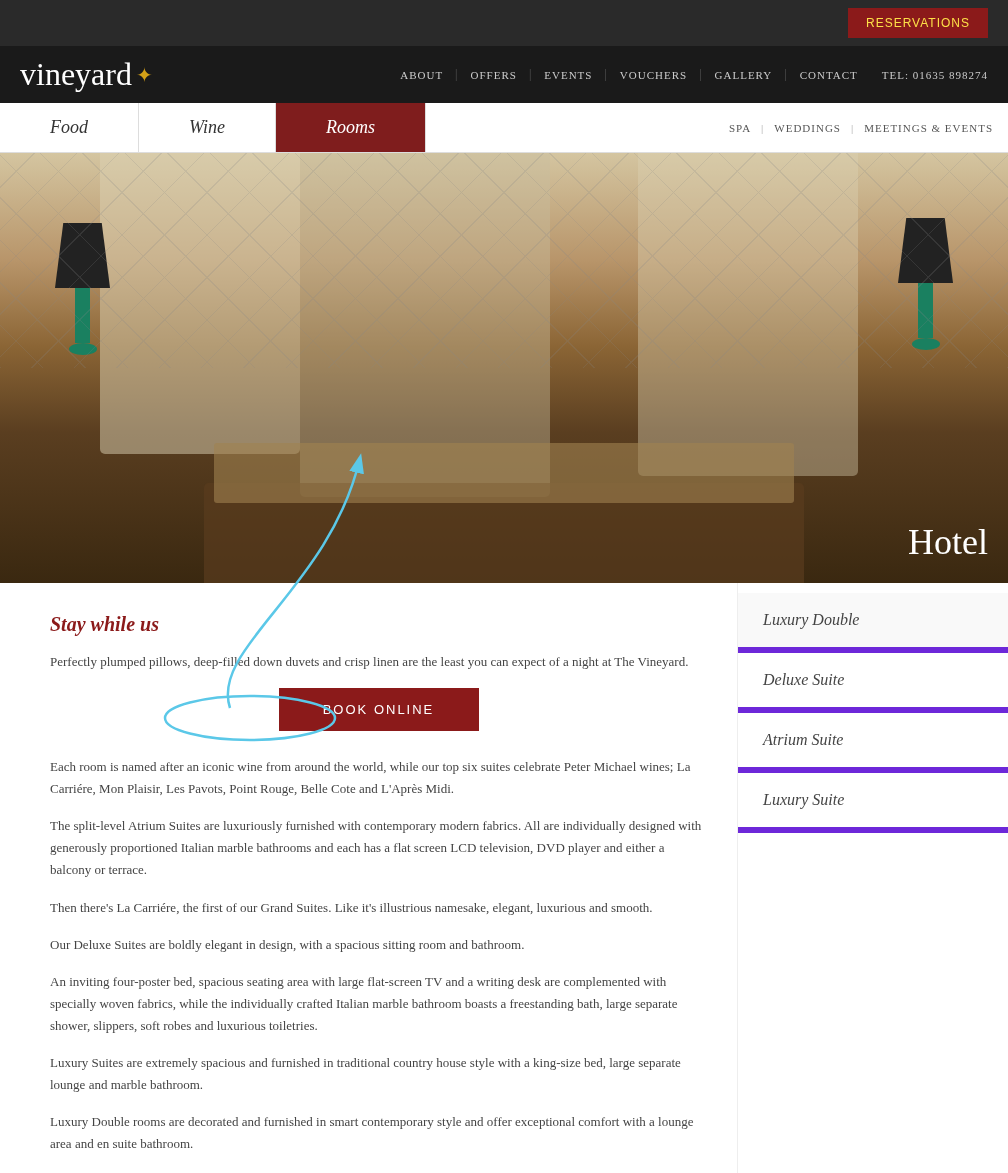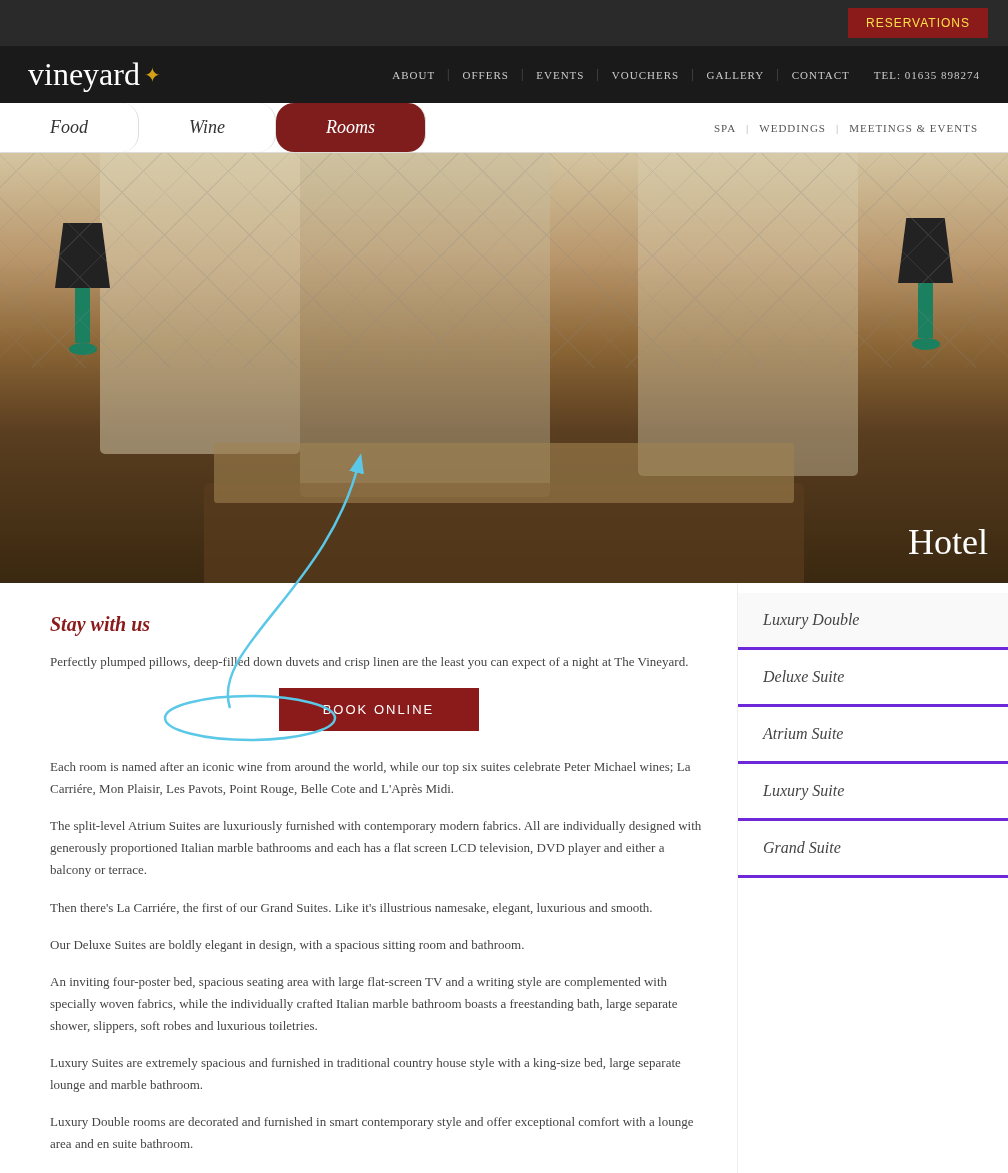--- a/index.html
+++ b/index.html
@@ -23,21 +23,21 @@
       cursor: pointer;
       text-transform: uppercase;
     }
 
     
     .header {
       background: #1a1a1a;
       display: flex;
       align-items: center;
       justify-content: space-between;
-      padding: 10px 28px;
+      padding: 10px 20px;
     }
     .logo {
       color: #fff;
       font-family: 'Brush Script MT', cursive;
       font-size: 32px;
       display: flex;
       align-items: center;
       gap: 4px;
     }
     .logo-bird {
@@ -78,31 +78,30 @@
       display: flex;
     }
     .sub-nav-item {
       padding: 14px 50px;
       font-style: italic;
       font-size: 18px;
       cursor: pointer;
       color: #333;
       text-decoration: none;
       border-right: 1px solid #ddd;
-      border-radius: 18px;
     }
     .sub-nav-item.active {
       background: #7f1d1d;
       color: #fff;
     }
     .sub-nav-right {
       display: flex;
       align-items: center;
       gap: 0;
-      padding-right: 20px;
+      padding-right: 5px;
       font-size: 11px;
       color: #555;
       text-transform: uppercase;
       letter-spacing: 1px;
     }
     .sub-nav-right a {
       color: #555;
       text-decoration: none;
       padding: 0 10px;
     }
@@ -175,21 +174,21 @@
       text-align: center;
     }
 
     
     .content-right {
       width: 270px;
       padding: 10px 0;
     }
     .room-item {
       padding: 18px 25px;
-      border-bottom: 3px solid #6d28d9;
+      border-bottom: 6px solid #6d28d9;
       font-style: italic;
       font-size: 16px;
       color: #444;
       cursor: pointer;
     }
     .room-item.active {
       background: #f9f9f9;
     }
   </style>
 </head>
@@ -261,21 +260,21 @@
     <div style="position:absolute;top:0;left:0;right:0;height:50%;opacity:0.2;background-image:repeating-linear-gradient(45deg,#888 0px,#888 1px,transparent 1px,transparent 30px),repeating-linear-gradient(-45deg,#888 0px,#888 1px,transparent 1px,transparent 30px);"></div>
   </div>
   <div class="hero-overlay">
     <div class="hero-text-small">Hotel</div>
   </div>
 </div>
 
 <div class="main-content">
 
   <div class="content-left">
-    <h2 class="stay-title">Stay with us</h2>
+    <h2 class="stay-title">Stay while us</h2>
 
     <p class="content-text">Perfectly plumped pillows, deep-filled down duvets and crisp linen are the least you can expect of a night at The Vineyard.</p>
 
     <div style="position:relative; margin: 15px 0 25px 0;">
       <div style="text-align:center;">
         <button class="book-btn">BOOK ONLINE</button>
       </div>
 
       <svg style="position:absolute;top:-320px;left:0;width:100%;height:400px;pointer-events:none;overflow:visible;">
         <defs>
@@ -286,27 +285,26 @@
         <path d="M 180 340 C 160 280, 280 220, 310 90" stroke="#5bc8e8" stroke-width="2.5" fill="none" marker-end="url(#arrowhead)"></path>
 
         <ellipse cx="200" cy="350" rx="85" ry="22" stroke="#5bc8e8" stroke-width="2.5" fill="none"></ellipse>
       </svg>
     </div>
 
     <p class="content-text">Each room is named after an iconic wine from around the world, while our top six suites celebrate Peter Michael wines; La Carriére, Mon Plaisir, Les Pavots, Point Rouge, Belle Cote and L'Après Midi.</p>
     <p class="content-text">The split-level Atrium Suites are luxuriously furnished with contemporary modern fabrics. All are individually designed with generously proportioned Italian marble bathrooms and each has a flat screen LCD television, DVD player and either a balcony or terrace.</p>
     <p class="content-text">Then there's La Carriére, the first of our Grand Suites. Like it's illustrious namesake, elegant, luxurious and smooth.</p>
     <p class="content-text">Our Deluxe Suites are boldly elegant in design, with a spacious sitting room and bathroom.</p>
-    <p class="content-text">An inviting four-poster bed, spacious seating area with large flat-screen TV and a writing style are complemented with specially woven fabrics, while the individually crafted Italian marble bathroom boasts a freestanding bath, large separate shower, slippers, soft robes and luxurious toiletries.</p>
+    <p class="content-text">An inviting four-poster bed, spacious seating area with large flat-screen TV and a writing desk are complemented with specially woven fabrics, while the individually crafted Italian marble bathroom boasts a freestanding bath, large separate shower, slippers, soft robes and luxurious toiletries.</p>
     <p class="content-text">Luxury Suites are extremely spacious and furnished in traditional country house style with a king-size bed, large separate lounge and marble bathroom.</p>
     <p class="content-text">Luxury Double rooms are decorated and furnished in smart contemporary style and offer exceptional comfort with a lounge area and en suite bathroom.</p>
     <p class="content-text">Welcome to The Vineyard.</p>
 
   </div>
 
   <div class="content-right">
     <div class="room-item active">Luxury Double</div>
     <div class="room-item">Deluxe Suite</div>
     <div class="room-item">Atrium Suite</div>
     <div class="room-item">Luxury Suite</div>
-    <div class="room-item">Grand Suite</div>
   </div>
 </div>
 
 </body></html>

